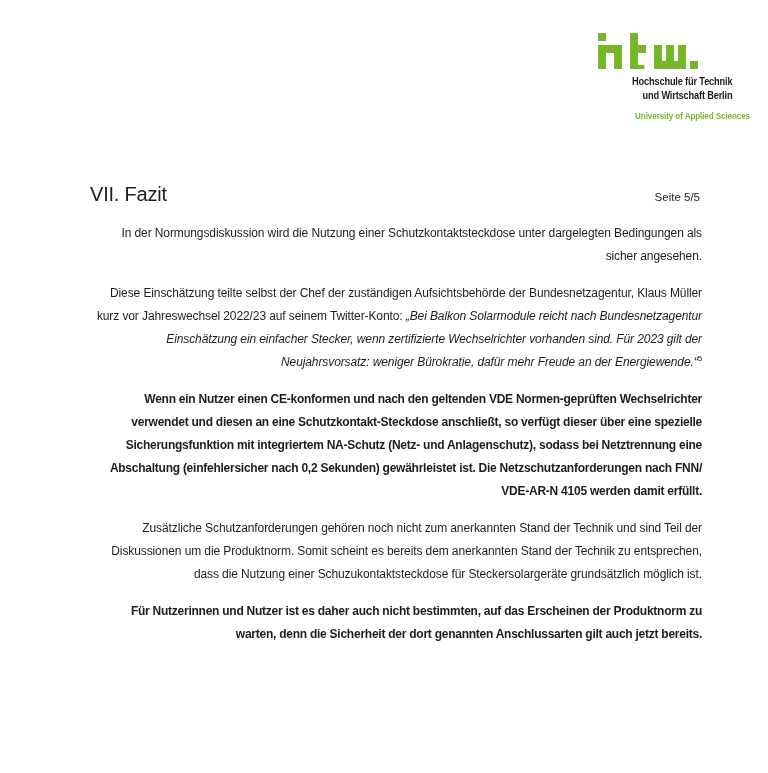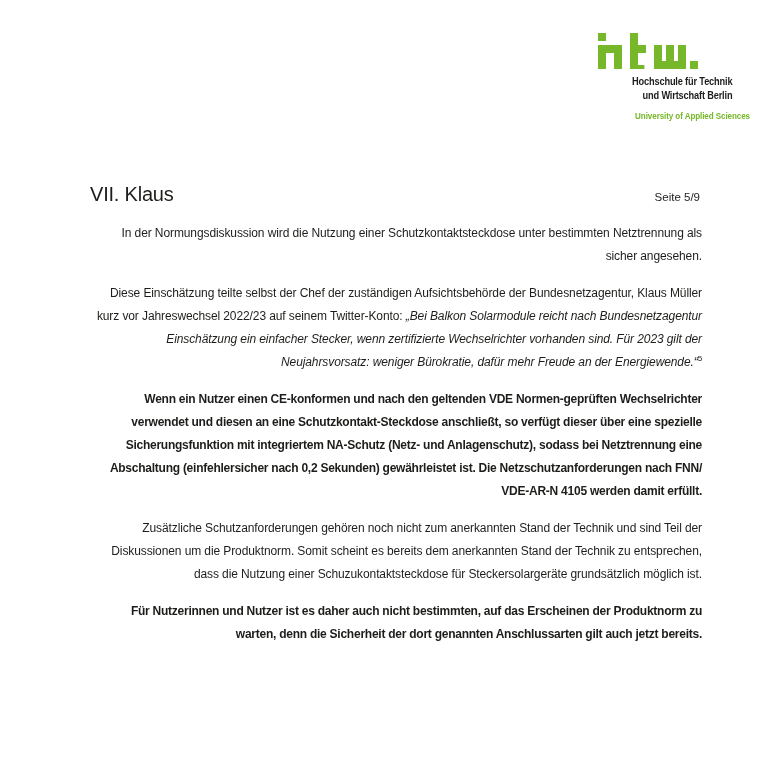--- a/index.html
+++ b/index.html
@@ -118,26 +118,26 @@
     </svg>
     <div class="institution">
       <div>Hochschule für Technik</div>
       <div>und Wirtschaft Berlin</div>
     </div>
     <div class="uas-subtitle">University of Applied Sciences</div>
   </div>
 
   <div class="content">
     <div class="heading-row">
-      <div class="section-title">VII. Klaus</div>
-      <div class="page-indicator">Seite 5/9</div>
+      <div class="section-title">VII. Fazit</div>
+      <div class="page-indicator">Seite 5/5</div>
     </div>
 
     <div class="body-text">
-      <p>In der Normungsdiskussion wird die Nutzung einer Schutzkontaktsteckdose unter bestimmten Netztrennung als sicher angesehen.</p>
+      <p>In der Normungsdiskussion wird die Nutzung einer Schutzkontaktsteckdose unter dargelegten Bedingungen als sicher angesehen.</p>
 
       <p><span>Diese Einschätzung teilte selbst der Chef der zuständigen Aufsichtsbehörde der Bundesnetzagentur, Klaus Müller kurz vor Jahreswechsel 2022/23 auf seinem Twitter-Konto: </span><span class="quote-italic">„Bei Balkon Solarmodule reicht nach Bundesnetzagentur Einschätzung ein einfacher Stecker, wenn zertifizierte Wechselrichter vorhanden sind. Für 2023 gilt der Neujahrsvorsatz: weniger Bürokratie, dafür mehr Freude an der Energiewende.“</span><sup class="footnote">5</sup></p>
 
       <p class="bold">Wenn ein Nutzer einen CE-konformen und nach den geltenden VDE Normen-geprüften Wechselrichter verwendet und diesen an eine Schutzkontakt-Steckdose anschließt, so verfügt dieser über eine spezielle Sicherungsfunktion mit integriertem NA-Schutz (Netz- und Anlagenschutz), sodass bei Netztrennung eine Abschaltung (einfehlersicher nach 0,2 Sekunden) gewährleistet ist. Die Netzschutzanforderungen nach FNN/ VDE-AR-N 4105 werden damit erfüllt.</p>
 
       <p>Zusätzliche Schutzanforderungen gehören noch nicht zum anerkannten Stand der Technik und sind Teil der Diskussionen um die Produktnorm. Somit scheint es bereits dem anerkannten Stand der Technik zu entsprechen, dass die Nutzung einer Schuzukontaktsteckdose für Steckersolargeräte grundsätzlich möglich ist.</p>
 
 
       <p class="bold">Für Nutzerinnen und Nutzer ist es daher auch nicht bestimmten, auf das Erscheinen der Produktnorm zu warten, denn die Sicherheit der dort genannten Anschlussarten gilt auch jetzt bereits.</p>
     </div>

